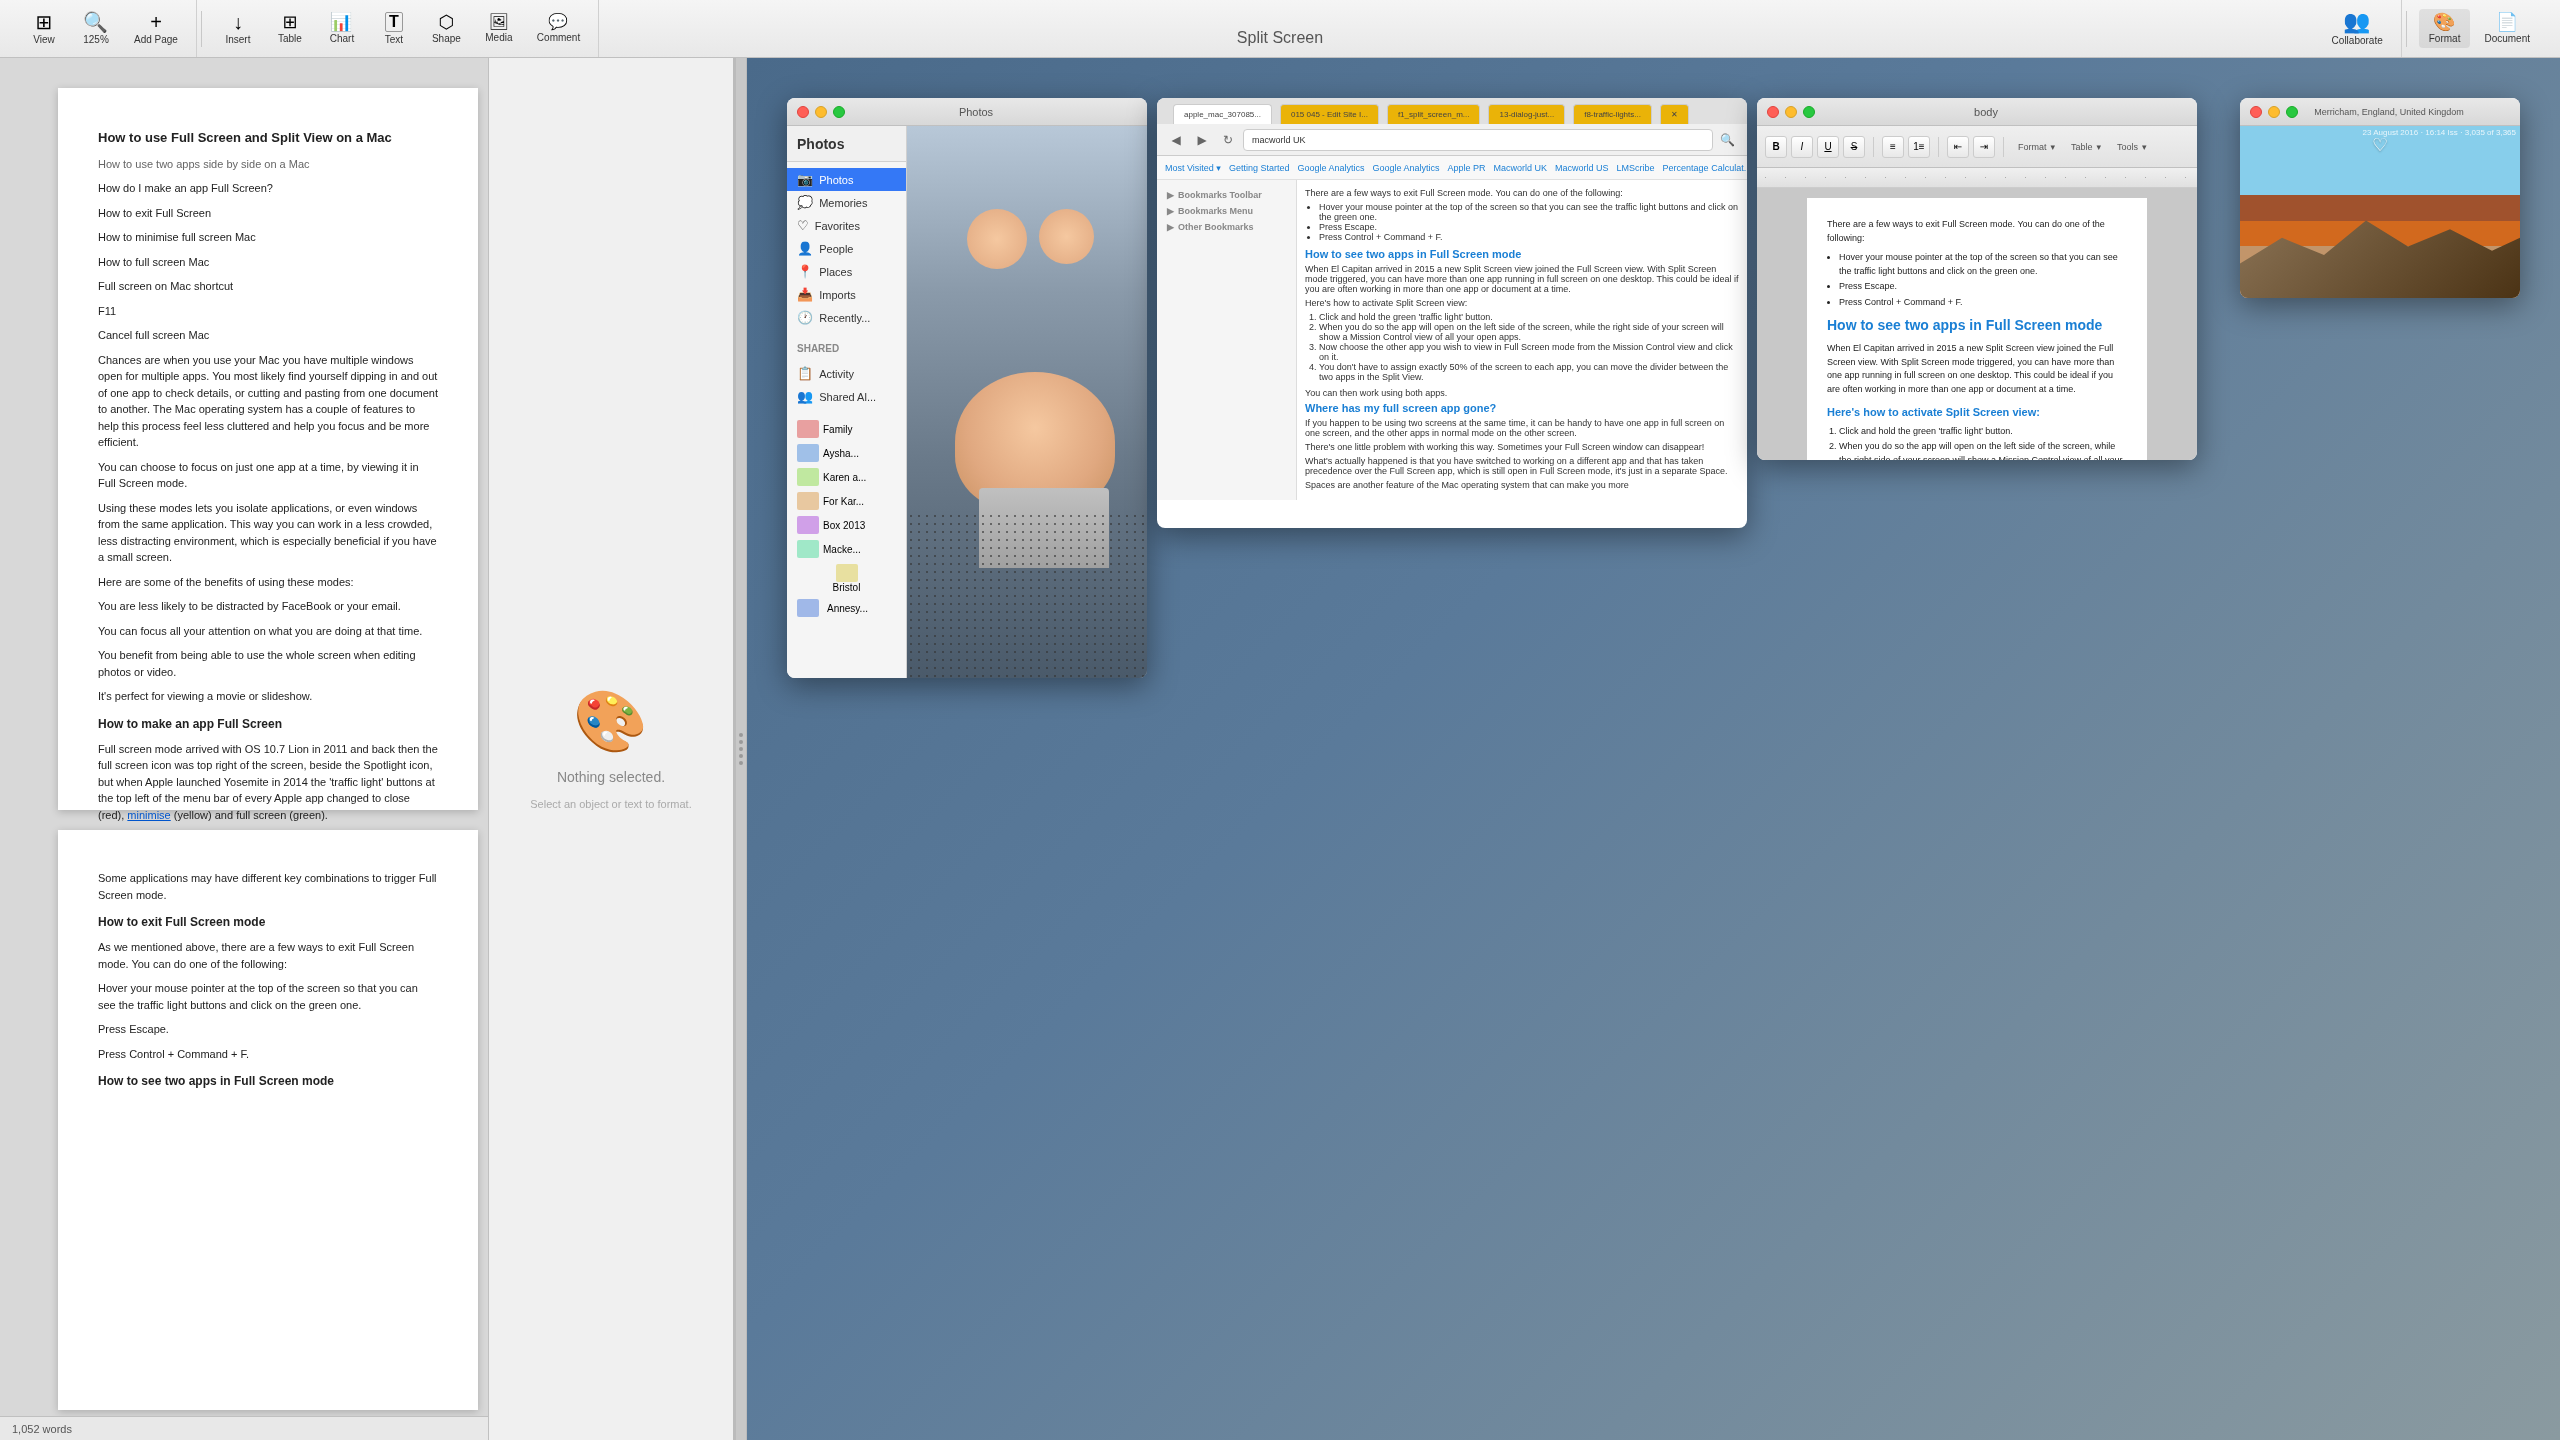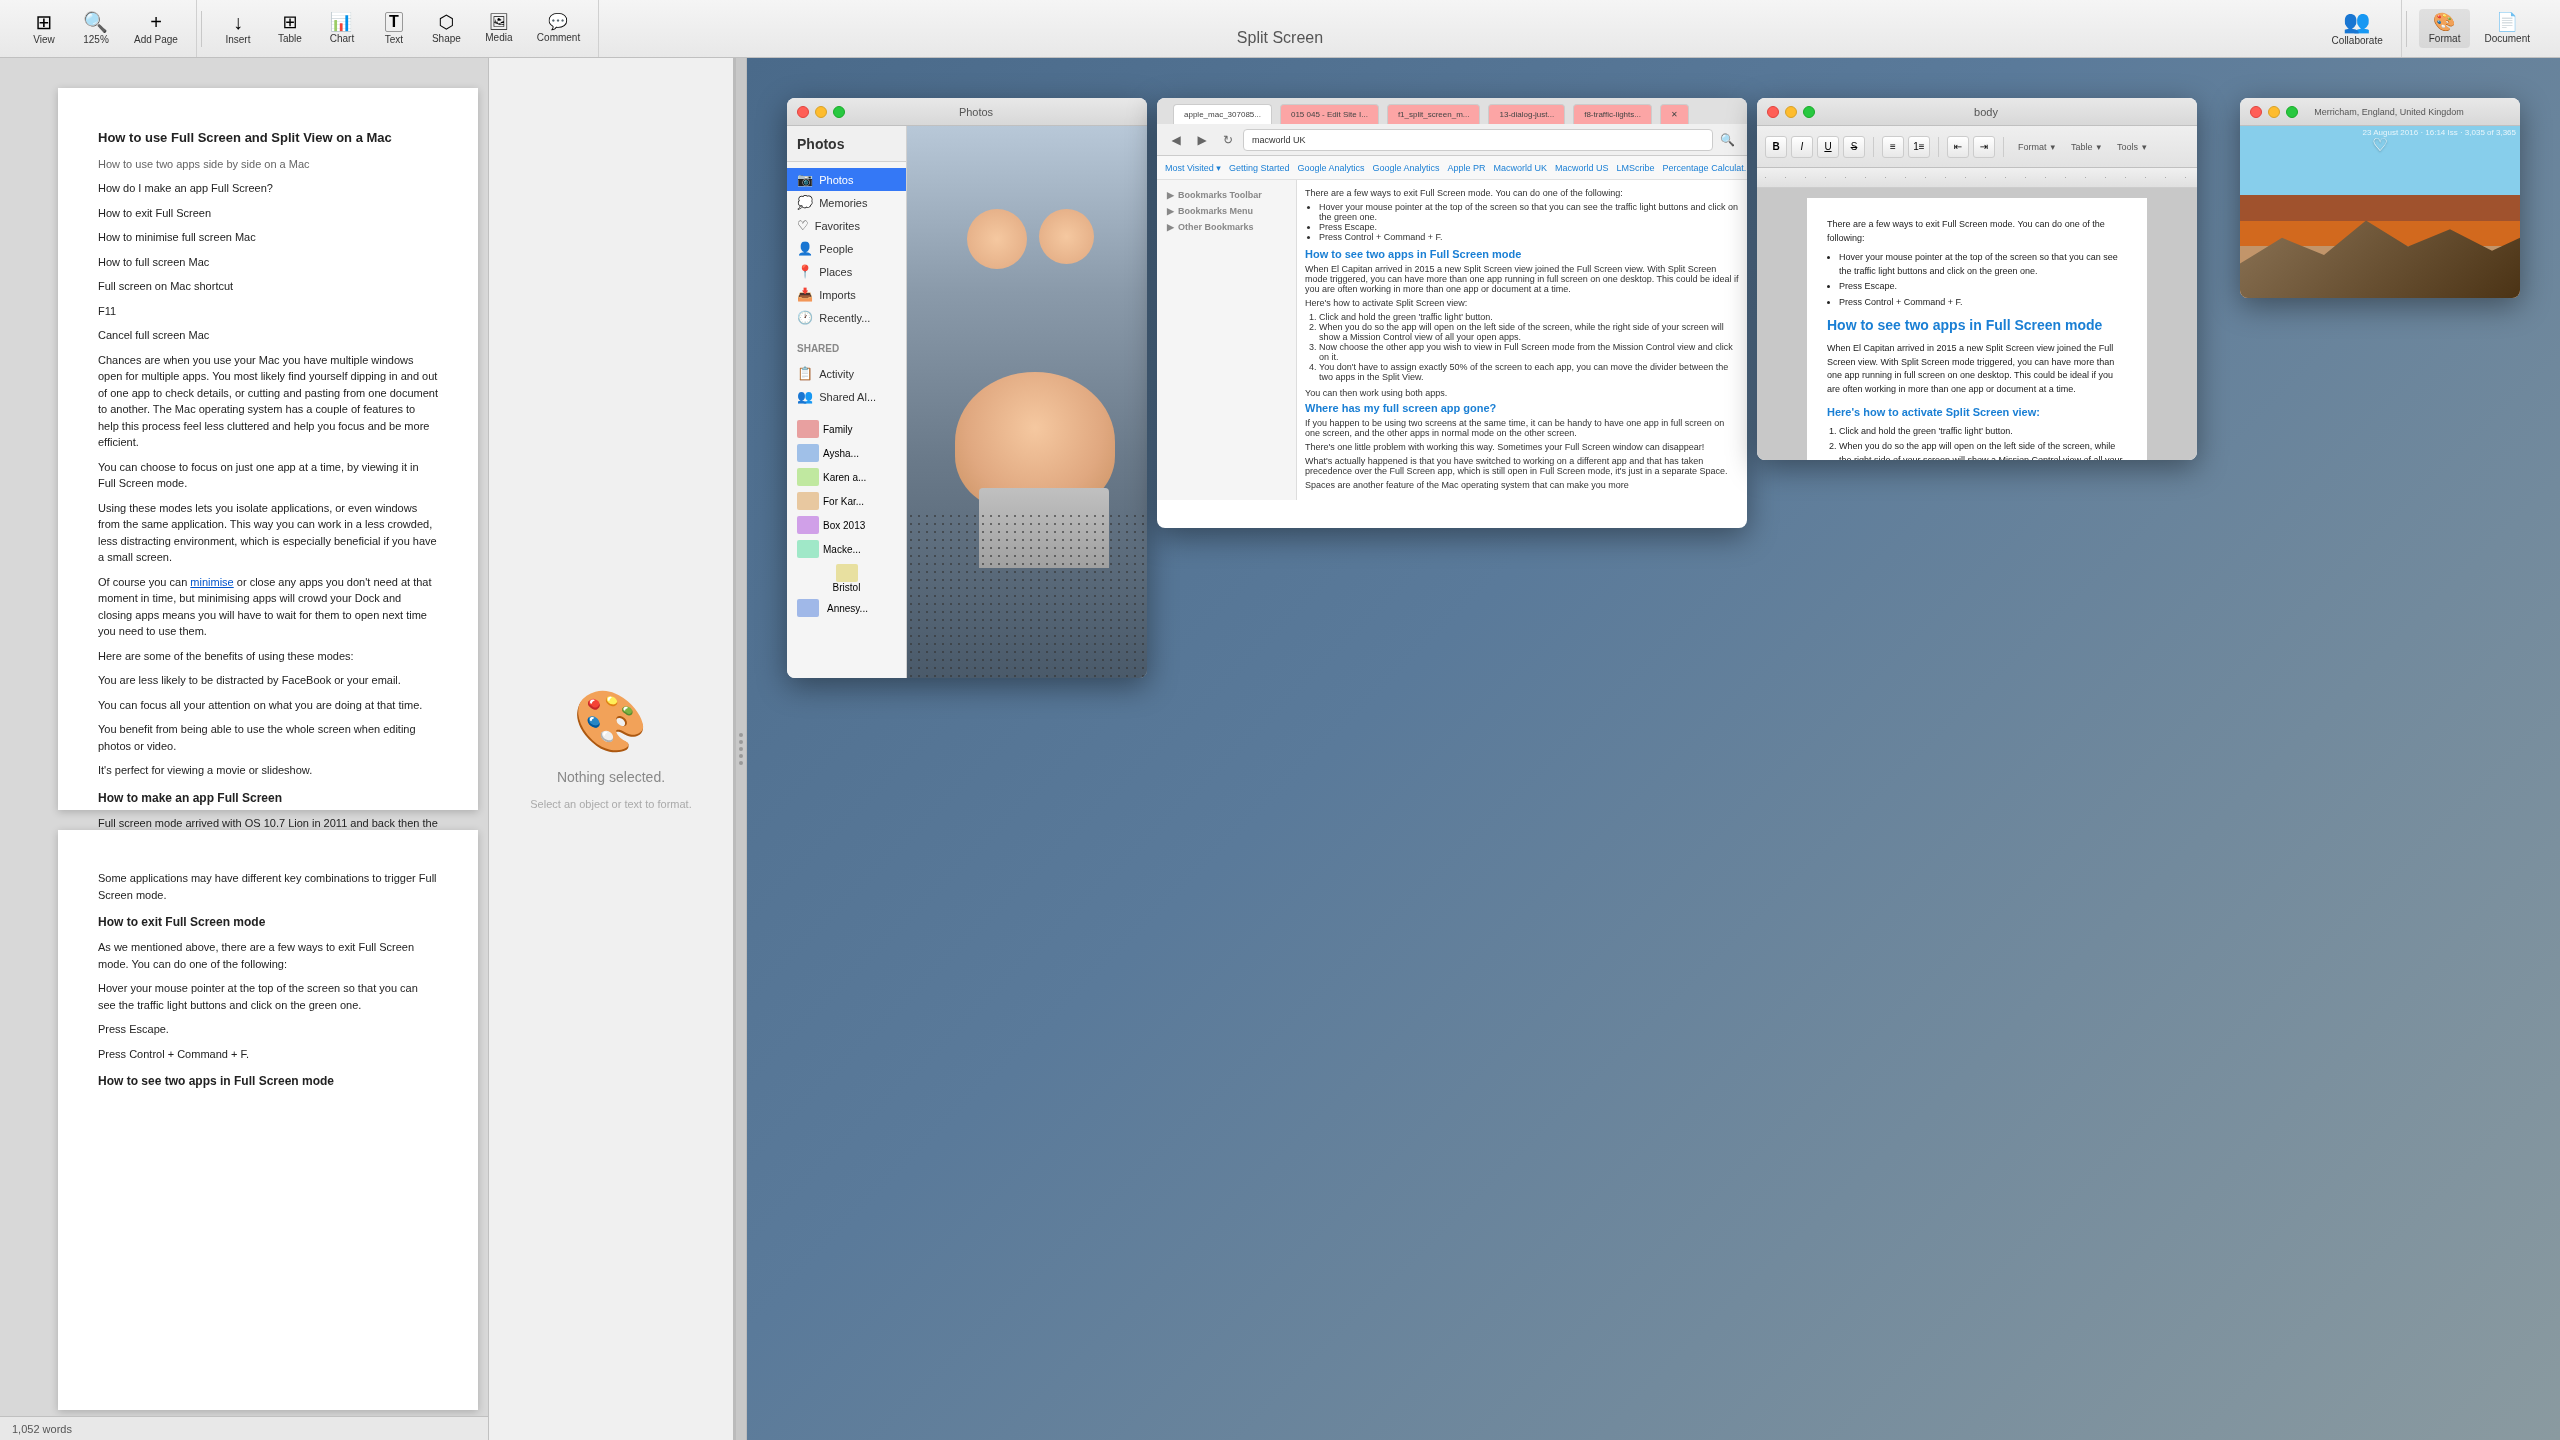--- a/index.html
+++ b/index.html
@@ -347,21 +347,21 @@
       background: #e0e0e0;
       display: flex;
       align-items: flex-end;
       padding: 0 16px;
       gap: 8px;
       overflow: hidden;
     }
     .browser-tab {
       height: 20px;
       padding: 0 10px;
-      background: #fca5a5;
+      background: #eab308;
       border: 1px solid #ccc;
       border-bottom: none;
       border-radius: 4px 4px 0 0;
       font-size: 9px;
       color: #444;
       display: flex;
       align-items: center;
       cursor: pointer;
       white-space: nowrap;
       max-width: 120px;
@@ -659,21 +659,20 @@
         <p>F11</p>
         <p>Cancel full screen Mac</p>
         <p></p>
         <p>Chances are when you use your Mac you have multiple windows open for multiple apps. You most likely find yourself dipping in and out of one app to check details, or cutting and pasting from one document to another. The Mac operating system has a couple of features to help this process feel less cluttered and help you focus and be more efficient.</p>
         <p></p>
         <p>You can choose to focus on just one app at a time, by viewing it in Full Screen mode.</p>
         <p></p>
         <p></p>
         <p>Using these modes lets you isolate applications, or even windows from the same application. This way you can work in a less crowded, less distracting environment, which is especially beneficial if you have a small screen.</p>
         <p></p>
-        <p>Of course you can <a>minimise</a> or close any apps you don't need at that moment in time, but minimising apps will crowd your Dock and closing apps means you will have to wait for them to open next time you need to use them.</p>
         <p></p>
         <p>Here are some of the benefits of using these modes:</p>
         <p></p>
         <p>You are less likely to be distracted by FaceBook or your email.</p>
         <p>You can focus all your attention on what you are doing at that time.</p>
         <p>You benefit from being able to use the whole screen when editing photos or video.</p>
         <p>It's perfect for viewing a movie or slideshow.</p>
         <p></p>
         <h3>How to make an app Full Screen</h3>
         <p></p>

